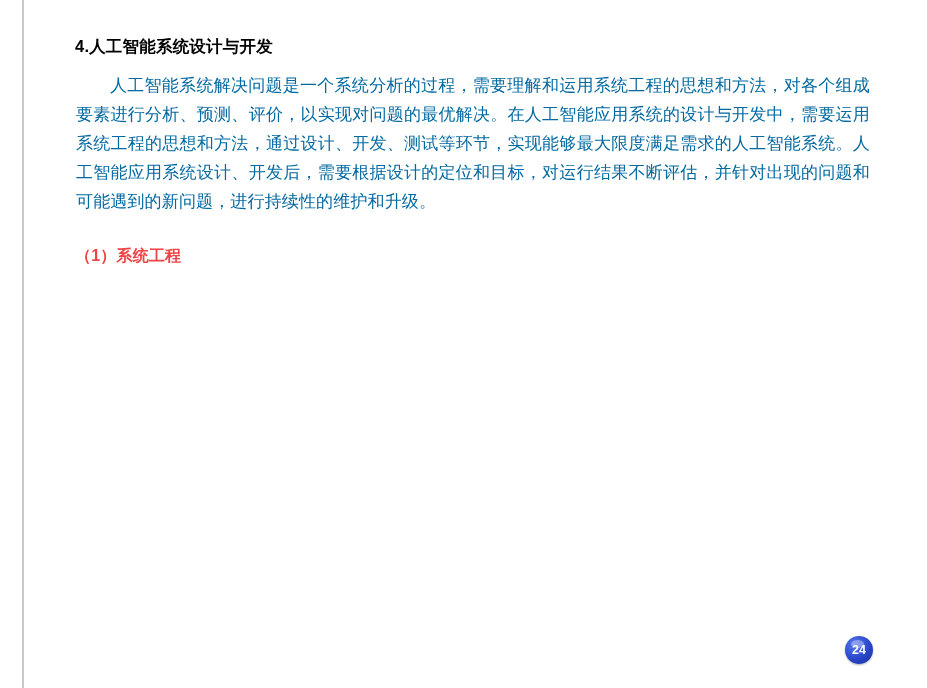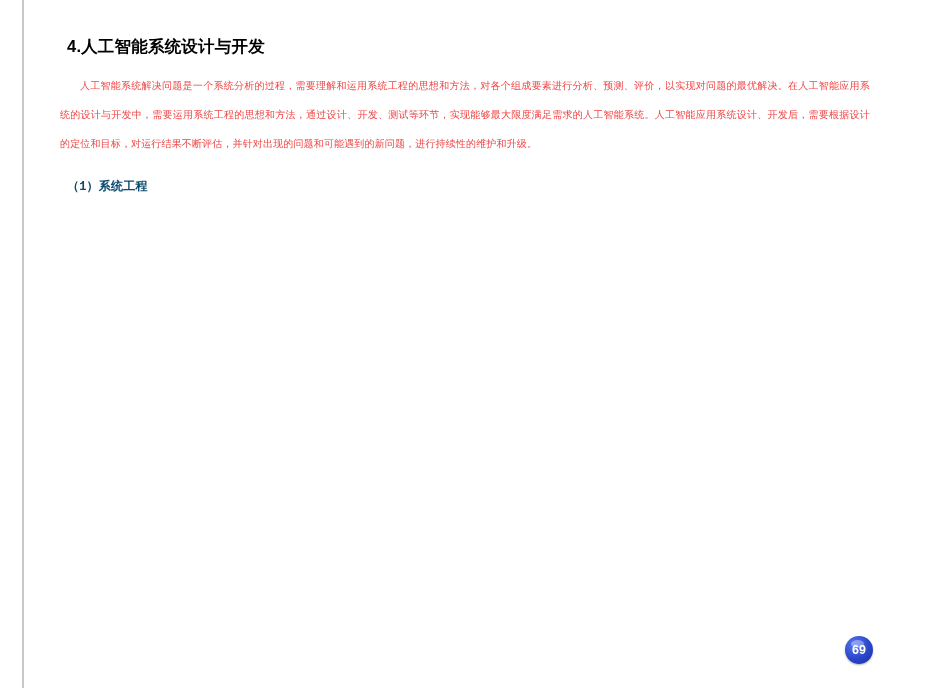--- a/index.html
+++ b/index.html
@@ -24,50 +24,50 @@
   .left-rule {
     position: absolute;
     left: 22px;
     top: 0;
     width: 2px;
     height: 688px;
     background: #c8c8c8;
   }
   .content {
     position: absolute;
-    left: 60px;
+    left: 68px;
     top: 34px;
     width: 810px;
   }
   .heading {
     font-family: "Liberation Sans", "DejaVu Sans", sans-serif;
     font-weight: bold;
     font-size: 16.5px;
     line-height: 1.5;
     letter-spacing: 0.2px;
     margin: 0 0 12px 7px;
     color: #000;
   }
   .subheading {
-    font-family: Liberation Mono, monospace;
+    font-family: Liberation Sans, sans-serif;
     font-weight: bold;
-    font-size: 12px;
+    font-size: 16px;
     line-height: 1.5;
     letter-spacing: 0.2px;
     margin: 0 0 10px 7px;
-    color: #0c4a6e;
+    color: #ef4444;
   }
   .para {
-    font-size: 10px;
+    font-size: 17px;
     line-height: 29px;
     text-align: justify;
     text-justify: inter-ideograph;
     text-indent: 2em;
-    margin: 0;
-    color: #ef4444;
+    margin: 8px;
+    color: #0369a1;
     letter-spacing: 0.15px;
   }
   .spacer-md { height: 20px; }
   .page-number {
     position: absolute;
     right: 54px;
     bottom: 24px;
     width: 28px;
     height: 28px;
     border-radius: 50%;
@@ -106,16 +106,16 @@
     <p class="para">人工智能系统解决问题是一个系统分析的过程，需要理解和运用系统工程的思想和方法，对各个组成要素进行分析、预测、评价，以实现对问题的最优解决。在人工智能应用系统的设计与开发中，需要运用系统工程的思想和方法，通过设计、开发、测试等环节，实现能够最大限度满足需求的人工智能系统。人工智能应用系统设计、开发后，需要根据设计的定位和目标，对运行结果不断评估，并针对出现的问题和可能遇到的新问题，进行持续性的维护和升级。</p>
 
     <div class="spacer-md"></div>
 
     <h3 class="subheading">（1）系统工程</h3>
 
   </div>
 
   <div class="page-number">
     <span class="page-number-shine"></span>
-    <span>69</span>
+    <span>24</span>
   </div>
 
 </div>
 
 </body></html>

